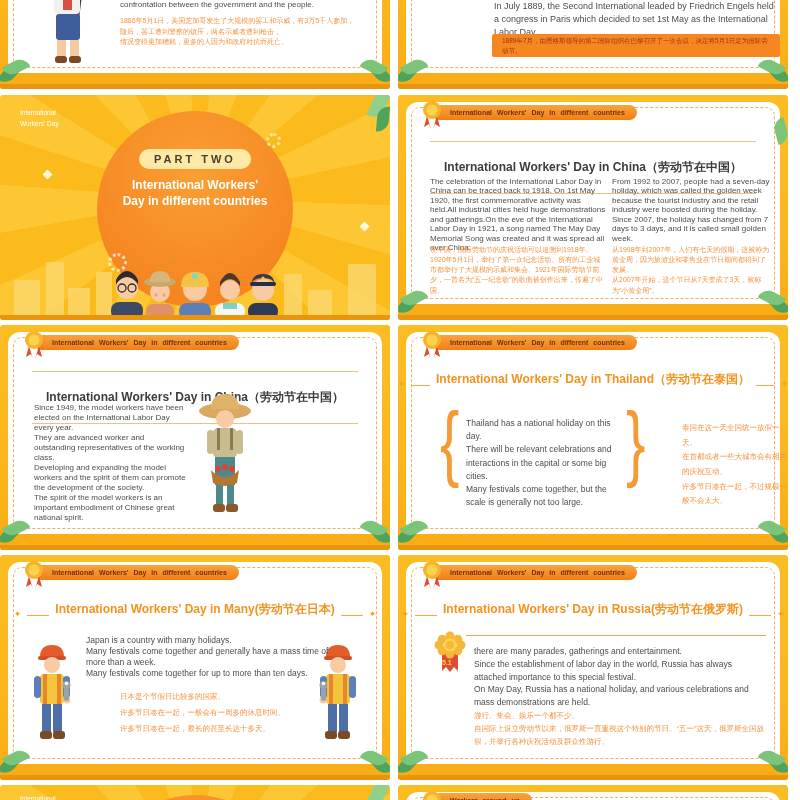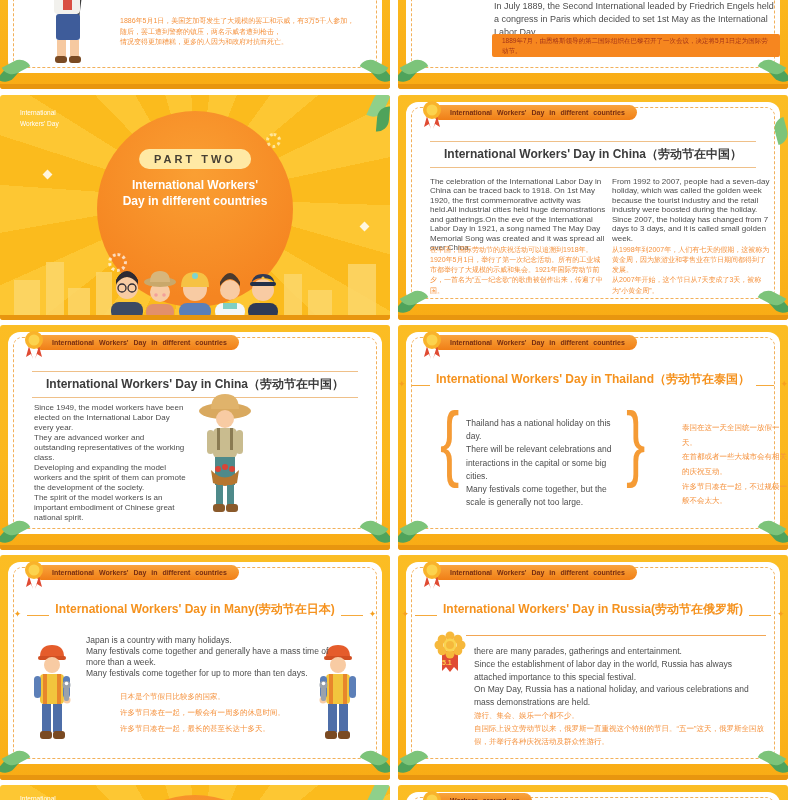--- a/index.html
+++ b/index.html
@@ -14,21 +14,21 @@
   .dashed{position:absolute;left:13px;top:12px;right:13px;bottom:21px;border:1px dashed #F2B05A;border-radius:9px;pointer-events:none;}
 
   
   .pill{position:absolute;left:34px;top:10px;height:15px;line-height:15px;padding:0 12px 0 18px;
         background:linear-gradient(180deg,#F9A43C,#F07F17);border-radius:9px;
         color:#772D12;font-size:7px;font-weight:bold;word-spacing:3px;white-space:nowrap;}
   .badge{position:absolute;left:22px;top:5px;width:24px;height:30px;z-index:3;}
 
   
   .title-dark{position:absolute;left:50%;transform:translateX(-50%);top:46px;width:max-content;
-              padding:4px 14px;border-top:1px solid #EFC089;border-bottom:1px solid #EFC089;
+              padding:17px 14px;border-top:1px solid #EFC089;border-bottom:1px solid #EFC089;
               color:#3C3C3C;font-size:12px;font-weight:bold;white-space:nowrap;}
   .title-orange{position:absolute;left:0;right:0;top:44px;display:flex;align-items:center;justify-content:center;gap:6px;}
   .title-orange .t{color:#F5921E;font-size:12px;font-weight:bold;white-space:nowrap;}
   .title-orange .ln{width:22px;height:1px;background:#F5A93C;margin-top:12px;}
   .star{color:#F6A01F;font-size:9px;margin-top:10px;}
 
   
   .en{position:absolute;color:#4D4D4D;font-size:8px;line-height:1.3;}
   .cn{position:absolute;color:#F5923E;font-size:7.5px;line-height:1.5;}
   .pre{white-space:pre-line;}
@@ -71,20 +71,21 @@
       <circle cx="22" cy="10" r="9" fill="#F6C9A0"></circle>
       <path d="M13 6 Q22 -4 31 6 L31 10 L13 10 Z" fill="#5B4632"></path>
       <rect x="10" y="18" width="26" height="34" rx="4" fill="#F2F1ED"></rect>
       <rect x="19" y="18" width="9" height="30" fill="#D94F43"></rect>
       <rect x="12" y="52" width="24" height="26" rx="3" fill="#3E5C9A"></rect>
       <rect x="13" y="78" width="9" height="16" fill="#F6C9A0"></rect>
       <rect x="26" y="78" width="9" height="16" fill="#F6C9A0"></rect>
       <rect x="11" y="94" width="12" height="7" rx="3" fill="#7A4A22"></rect>
       <rect x="25" y="94" width="12" height="7" rx="3" fill="#7A4A22"></rect>
     </svg>
+    <div class="en" style="left:120px;top:136px;width:256px;">confrontation between the government and the people.</div>
     <div class="cn pre" style="left:120px;top:152px;width:256px;font-size:7px;">1886年5月1日，美国芝加哥发生了大规模的罢工和示威，有3万5千人参加，
 随后，罢工遭到警察的镇压，两名示威者遭到枪击，
 情况变得更加糟糕，更多的人因为和政府对抗而死亡。</div>
     <div class="leaf lshape dark" style="left:-3px;bottom:10px;transform:rotate(-48deg);"></div>
     <div class="leaf lshape" style="left:3px;bottom:16px;transform:rotate(-28deg);"></div>
     <div class="leaf lshape dark" style="right:-3px;bottom:10px;transform:rotate(48deg) scaleX(-1);"></div>
     <div class="leaf lshape" style="right:3px;bottom:16px;transform:rotate(28deg) scaleX(-1);"></div>
     <div class="frame-bottom"></div>
   </div>
 

